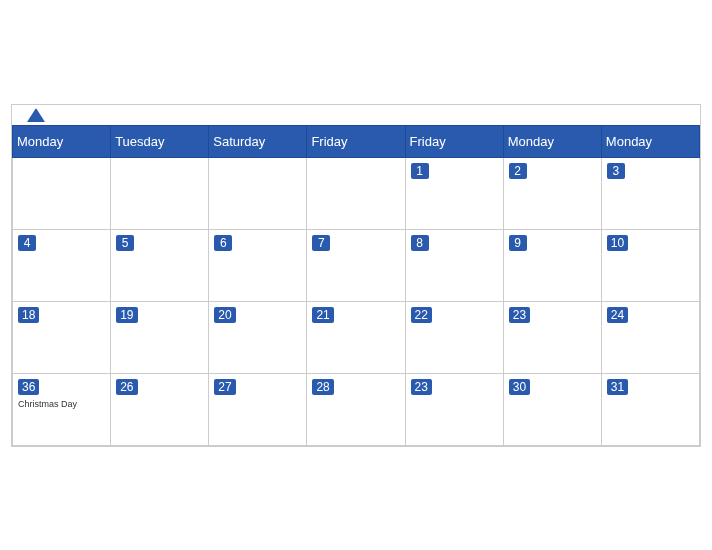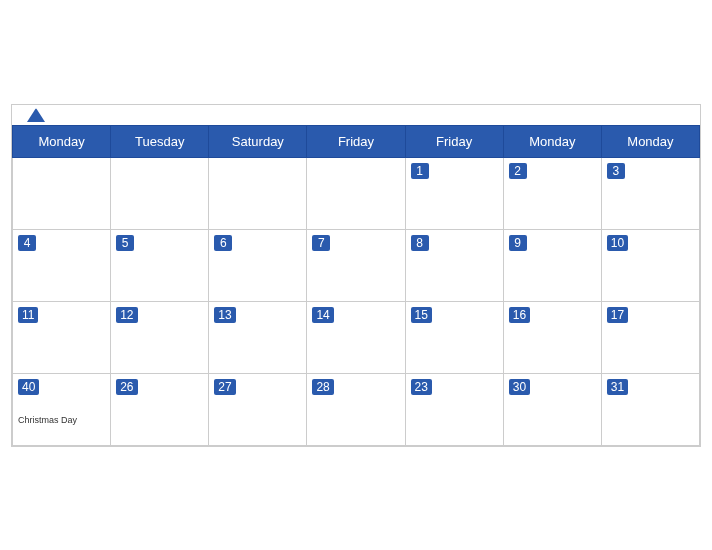--- a/index.html
+++ b/index.html
@@ -65,21 +65,21 @@
       font-size: 14px;
       color: #333;
     }
     .calendar-grid {
       width: 100%;
       border-collapse: collapse;
     }
     .calendar-grid th {
       background: #2a5aad;
       color: #fff;
-      text-align: center;
+      text-align: left;
       padding: 8px 4px;
       font-size: 13px;
       font-weight: normal;
       border: 1px solid #1e4a9a;
     }
     .calendar-grid td {
       border: 1px solid #ccc;
       vertical-align: top;
       width: calc(100% / 7);
       height: 72px;
@@ -92,21 +92,21 @@
       display: inline-block;
       padding: 1px 4px;
       border-radius: 2px;
       margin-bottom: 2px;
       min-width: 18px;
       text-align: center;
     }
     .holiday-label {
       font-size: 9px;
       color: #333;
-      margin-top: 18px;
+      margin-top: 2px;
     }
     .empty-cell {
       background: #fff;
     }
   </style>
 </head>
 <body>
 
 <div class="calendar-container">
   <div class="calendar-header">
@@ -144,30 +144,30 @@
         <tr>
           <td><span class="day-number">4</span></td>
           <td><span class="day-number">5</span></td>
           <td><span class="day-number">6</span></td>
           <td><span class="day-number">7</span></td>
           <td><span class="day-number">8</span></td>
           <td><span class="day-number">9</span></td>
           <td><span class="day-number">10</span></td>
         </tr>
         <tr>
-          <td><span class="day-number">11</span></td>
-          <td><span class="day-number">12</span></td>
-          <td><span class="day-number">13</span></td>
-          <td><span class="day-number">14</span></td>
-          <td><span class="day-number">15</span></td>
-          <td><span class="day-number">16</span></td>
-          <td><span class="day-number">17</span></td>
+          <td><span class="day-number">18</span></td>
+          <td><span class="day-number">19</span></td>
+          <td><span class="day-number">20</span></td>
+          <td><span class="day-number">21</span></td>
+          <td><span class="day-number">22</span></td>
+          <td><span class="day-number">23</span></td>
+          <td><span class="day-number">24</span></td>
         </tr>
         <tr>
-          <td><span class="day-number">40</span><div class="holiday-label">Christmas Day</div></td>
+          <td><span class="day-number">36</span><div class="holiday-label">Christmas Day</div></td>
           <td><span class="day-number">26</span></td>
           <td><span class="day-number">27</span></td>
           <td><span class="day-number">28</span></td>
           <td><span class="day-number">23</span></td>
           <td><span class="day-number">30</span></td>
           <td><span class="day-number">31</span></td>
         </tr>
       </tbody>
   </table>
 </div>

